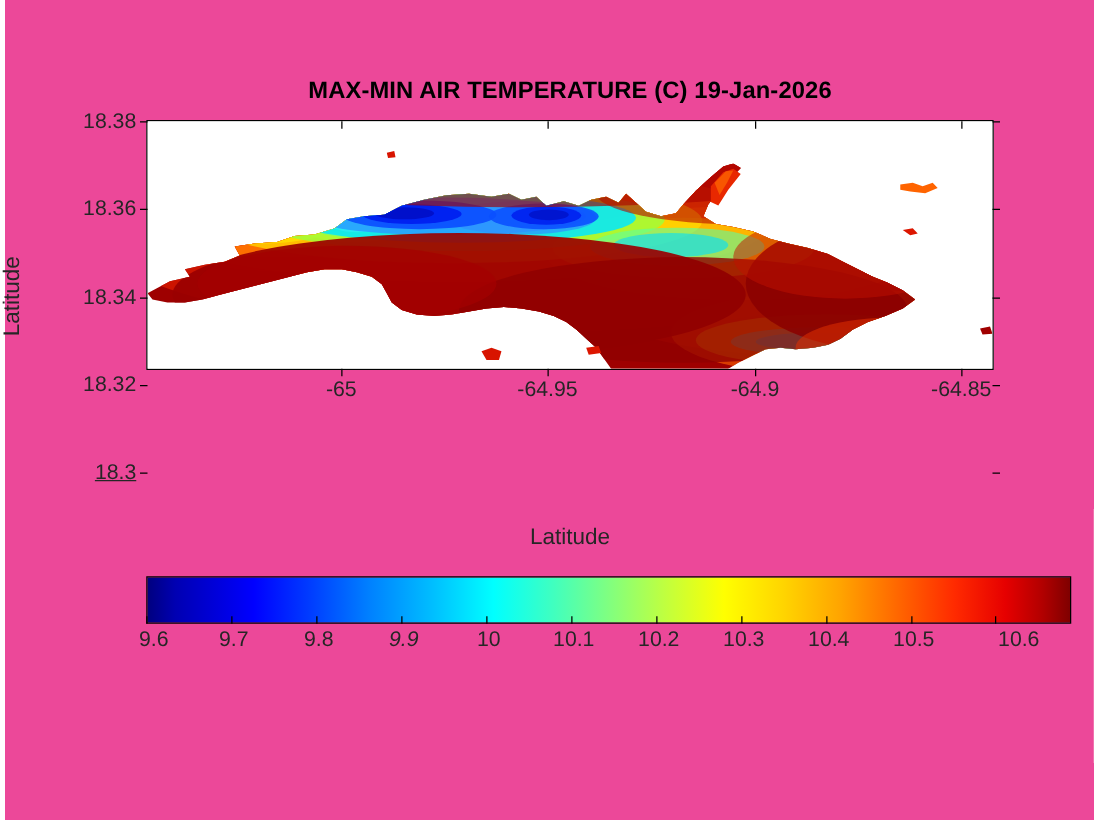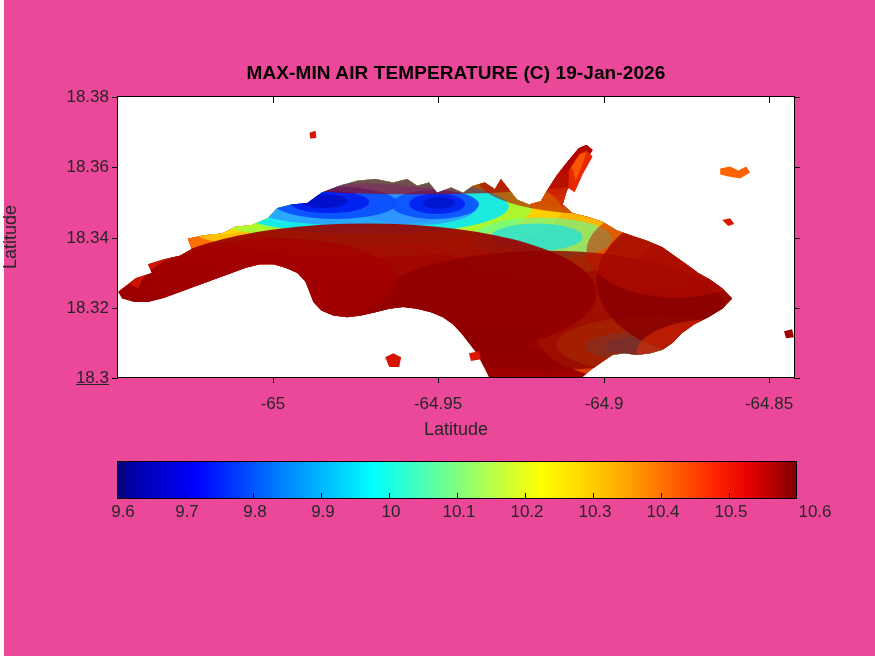--- a/index.html
+++ b/index.html
@@ -8,47 +8,47 @@
        color:#262626;overflow:hidden;}
 
   #figure{position:absolute;left:4px;top:0;width:875px;height:656px;background:#ec4899;}
 
   
   #title{position:absolute;left:113px;top:62px;width:678px;
          text-align:center;font-size:19px;font-weight:bold;color:#000;
          letter-spacing:.1px;white-space:nowrap;}
 
   
-  #axes{position:absolute;left:113px;top:96px;width:678px;height:282px;
+  #axes{position:absolute;left:113px;top:96px;width:678px;height:200px;
         border:1.1px solid #000;box-sizing:border-box;background:#fff;}
   #map-clip{position:absolute;left:0;top:0;width:100%;height:100%;overflow:hidden;}
   #map-svg{display:block;width:100%;height:100%;}
 
   
   .tick{position:absolute;background:#000;}
   .tick.x{width:1px;height:6px;top:-6px;}
   .tick.x.bottom{top:auto;bottom:-6px;}
   .tick.y{height:1px;width:6px;left:-6px;}
   .tick.y.right{left:auto;right:-6px;}
 
   .ylabel-t{position:absolute;right:100%;margin-right:9px;
             transform:translateY(-50%);font-size:17px;white-space:nowrap;
             color:#262626;}
-  .xlabel-t{position:absolute;top:100%;margin-top:17px;
+  .xlabel-t{position:absolute;top:100%;margin-top:7px;
             transform:translateX(-50%);font-size:17px;white-space:nowrap;
             color:#262626;}
 
   #ylabel{position:absolute;left:6px;top:237px;
           transform:translate(-50%,-50%) rotate(-90deg);transform-origin:center;
           font-size:18px;color:#262626;white-space:nowrap;}
   #xlabel{position:absolute;left:113px;top:419px;width:678px;text-align:center;
           font-size:18px;color:#262626;}
 
   
-  #cbar-wrap{position:absolute;left:113px;top:461px;width:680px;height:38px;}
+  #cbar-wrap{position:absolute;left:113px;top:461px;width:740px;height:38px;}
   #cbar{position:absolute;left:0;top:0;width:100%;height:100%;
         border:1px solid #000;box-sizing:border-box;
         background:linear-gradient(to right,
           #00007F 0%,  #0000B2 3%,  #0000FF 11.5%, #0040FF 18%,
           #0080FF 24%, #00BFFF 31%, #00FFFF 37.5%, #40FFBF 44%,
           #80FF80 50%, #BFFF40 56%, #FFFF00 62.5%, #FFD400 69%,
           #FFA500 75%, #FF6A00 81%, #FF2A00 87.5%, #E60000 93%,
           #B20000 97%, #7F0000 100%);}
   .cb-tick{position:absolute;bottom:0;width:1px;height:6px;background:#000;}
   .cb-lab{position:absolute;top:41px;transform:translateX(-50%);
@@ -219,21 +219,21 @@
     <div class="cb-tick" style="left:340px;"></div>
     <div class="cb-tick" style="left:408px;"></div>
     <div class="cb-tick" style="left:476px;"></div>
     <div class="cb-tick" style="left:544px;"></div>
     <div class="cb-tick" style="left:612px;"></div>
     <div class="cb-tick" style="left:679px;"></div>
 
     <div class="cb-lab" style="left:6px;">9.6</div>
     <div class="cb-lab" style="left:70px;">9.7</div>
     <div class="cb-lab" style="left:138px;">9.8</div>
-    <div class="cb-lab" style="left:206px;">9.9</div>
+    <div class="cb-lab" style="left:206px;font-style:italic;">9.9</div>
     <div class="cb-lab" style="left:274px;">10</div>
     <div class="cb-lab" style="left:342px;">10.1</div>
     <div class="cb-lab" style="left:410px;">10.2</div>
     <div class="cb-lab" style="left:478px;">10.3</div>
     <div class="cb-lab" style="left:546px;">10.4</div>
     <div class="cb-lab" style="left:614px;text-align:center;">10.5</div>
     <div class="cb-lab" style="left:674px;margin-left:24px;">10.6</div>
   </div>
 
 </div>

